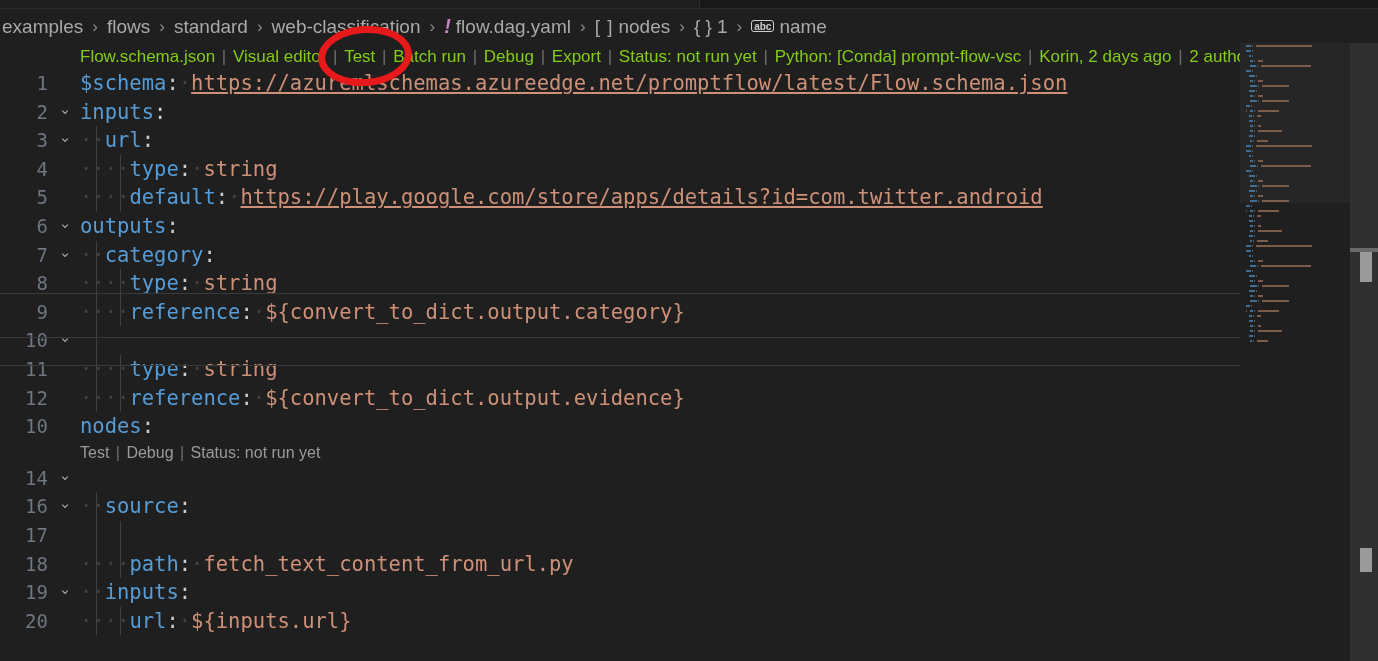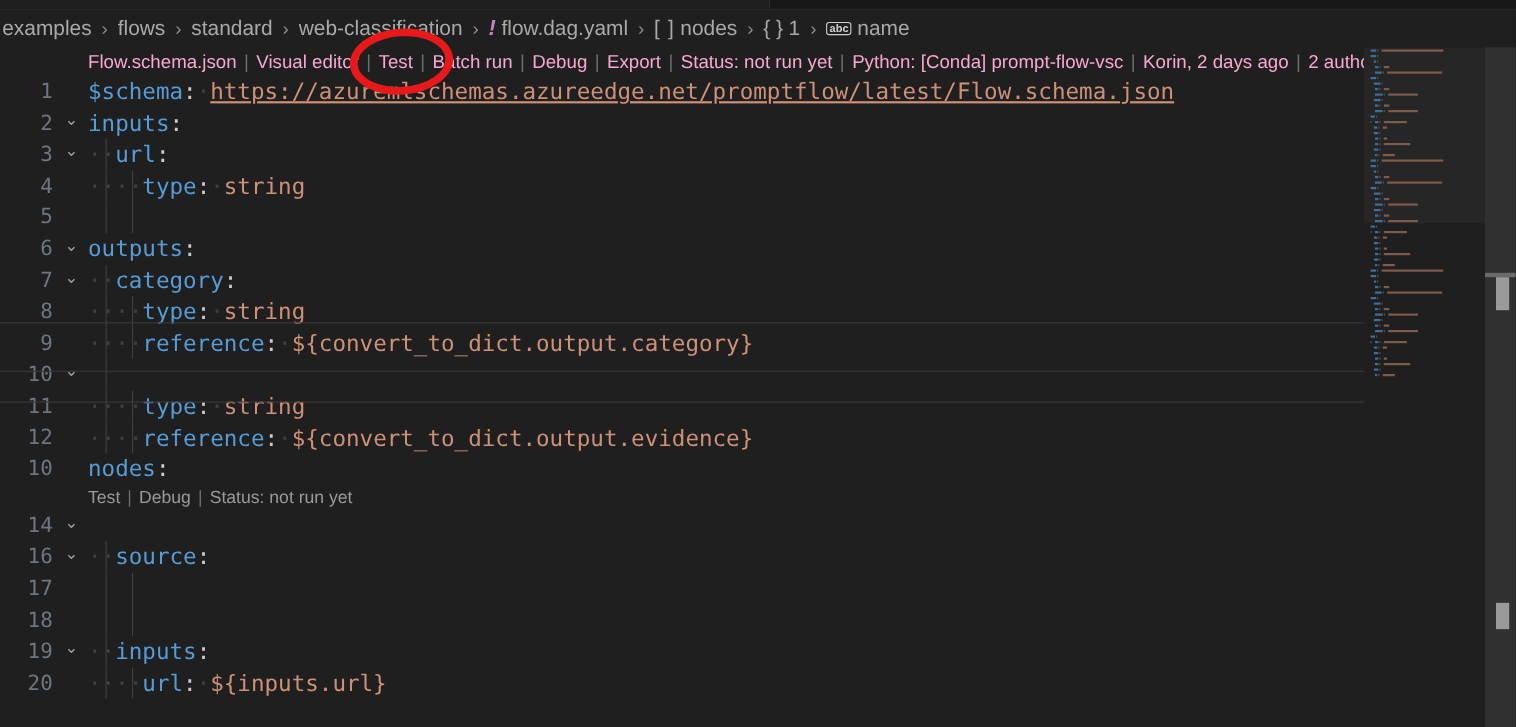--- a/index.html
+++ b/index.html
@@ -106,21 +106,21 @@
 
   .codelens-top {
     position: absolute;
     top: 2px;
     left: 80px;
     font-size: 17px;
     color: #9a9a9a;
     white-space: nowrap;
     line-height: 24px;
   }
-  .cl-link { color: #f9a8d4; }
+  .cl-link { color: #84cc16; }
   .cl-sep { color: #6e6e6e; padding: 0 2px; }
 
   .rows {
     position: absolute;
     top: 26px;
     left: 0;
     width: 1378px;
   }
 
   .row {
@@ -328,20 +328,21 @@
         <div class="row">
           <div class="gutter">4</div>
           <div class="guide" style="left: 96px;"></div>
           <div class="guide" style="left: 120px;"></div>
           <div class="code"><span class="ws">····</span><span class="k">type</span><span class="p">:</span><span class="ws">·</span><span class="s">string</span></div>
         </div>
         <div class="row">
           <div class="gutter">5</div>
           <div class="guide" style="left: 96px;"></div>
           <div class="guide" style="left: 120px;"></div>
+          <div class="code"><span class="ws">····</span><span class="k">default</span><span class="p">:</span><span class="ws">·</span><span class="lnk">https://play.google.com/store/apps/details?id=com.twitter.android</span></div>
         </div>
         <div class="row">
           <div class="gutter">6</div>
           <div class="fold" style="line-height: 22px;">⌄</div>
           <div class="code"><span class="k">outputs</span><span class="p">:</span></div>
         </div>
         <div class="row">
           <div class="gutter">7</div>
           <div class="fold" style="line-height: 22px;">⌄</div>
           <div class="guide" style="left: 96px;"></div>
@@ -395,20 +396,21 @@
         </div>
         <div class="row">
           <div class="gutter">17</div>
           <div class="guide" style="left: 96px;"></div>
           <div class="guide" style="left: 120px;"></div>
         </div>
         <div class="row">
           <div class="gutter">18</div>
           <div class="guide" style="left: 96px;"></div>
           <div class="guide" style="left: 120px;"></div>
+          <div class="code"><span class="ws">····</span><span class="k">path</span><span class="p">:</span><span class="ws">·</span><span class="s">fetch_text_content_from_url.py</span></div>
         </div>
         <div class="row">
           <div class="gutter">19</div>
           <div class="fold" style="line-height: 22px;">⌄</div>
           <div class="guide" style="left: 96px;"></div>
           <div class="code"><span class="ws">··</span><span class="k">inputs</span><span class="p">:</span></div>
         </div>
         <div class="row">
           <div class="gutter">20</div>
           <div class="guide" style="left: 96px;"></div>

